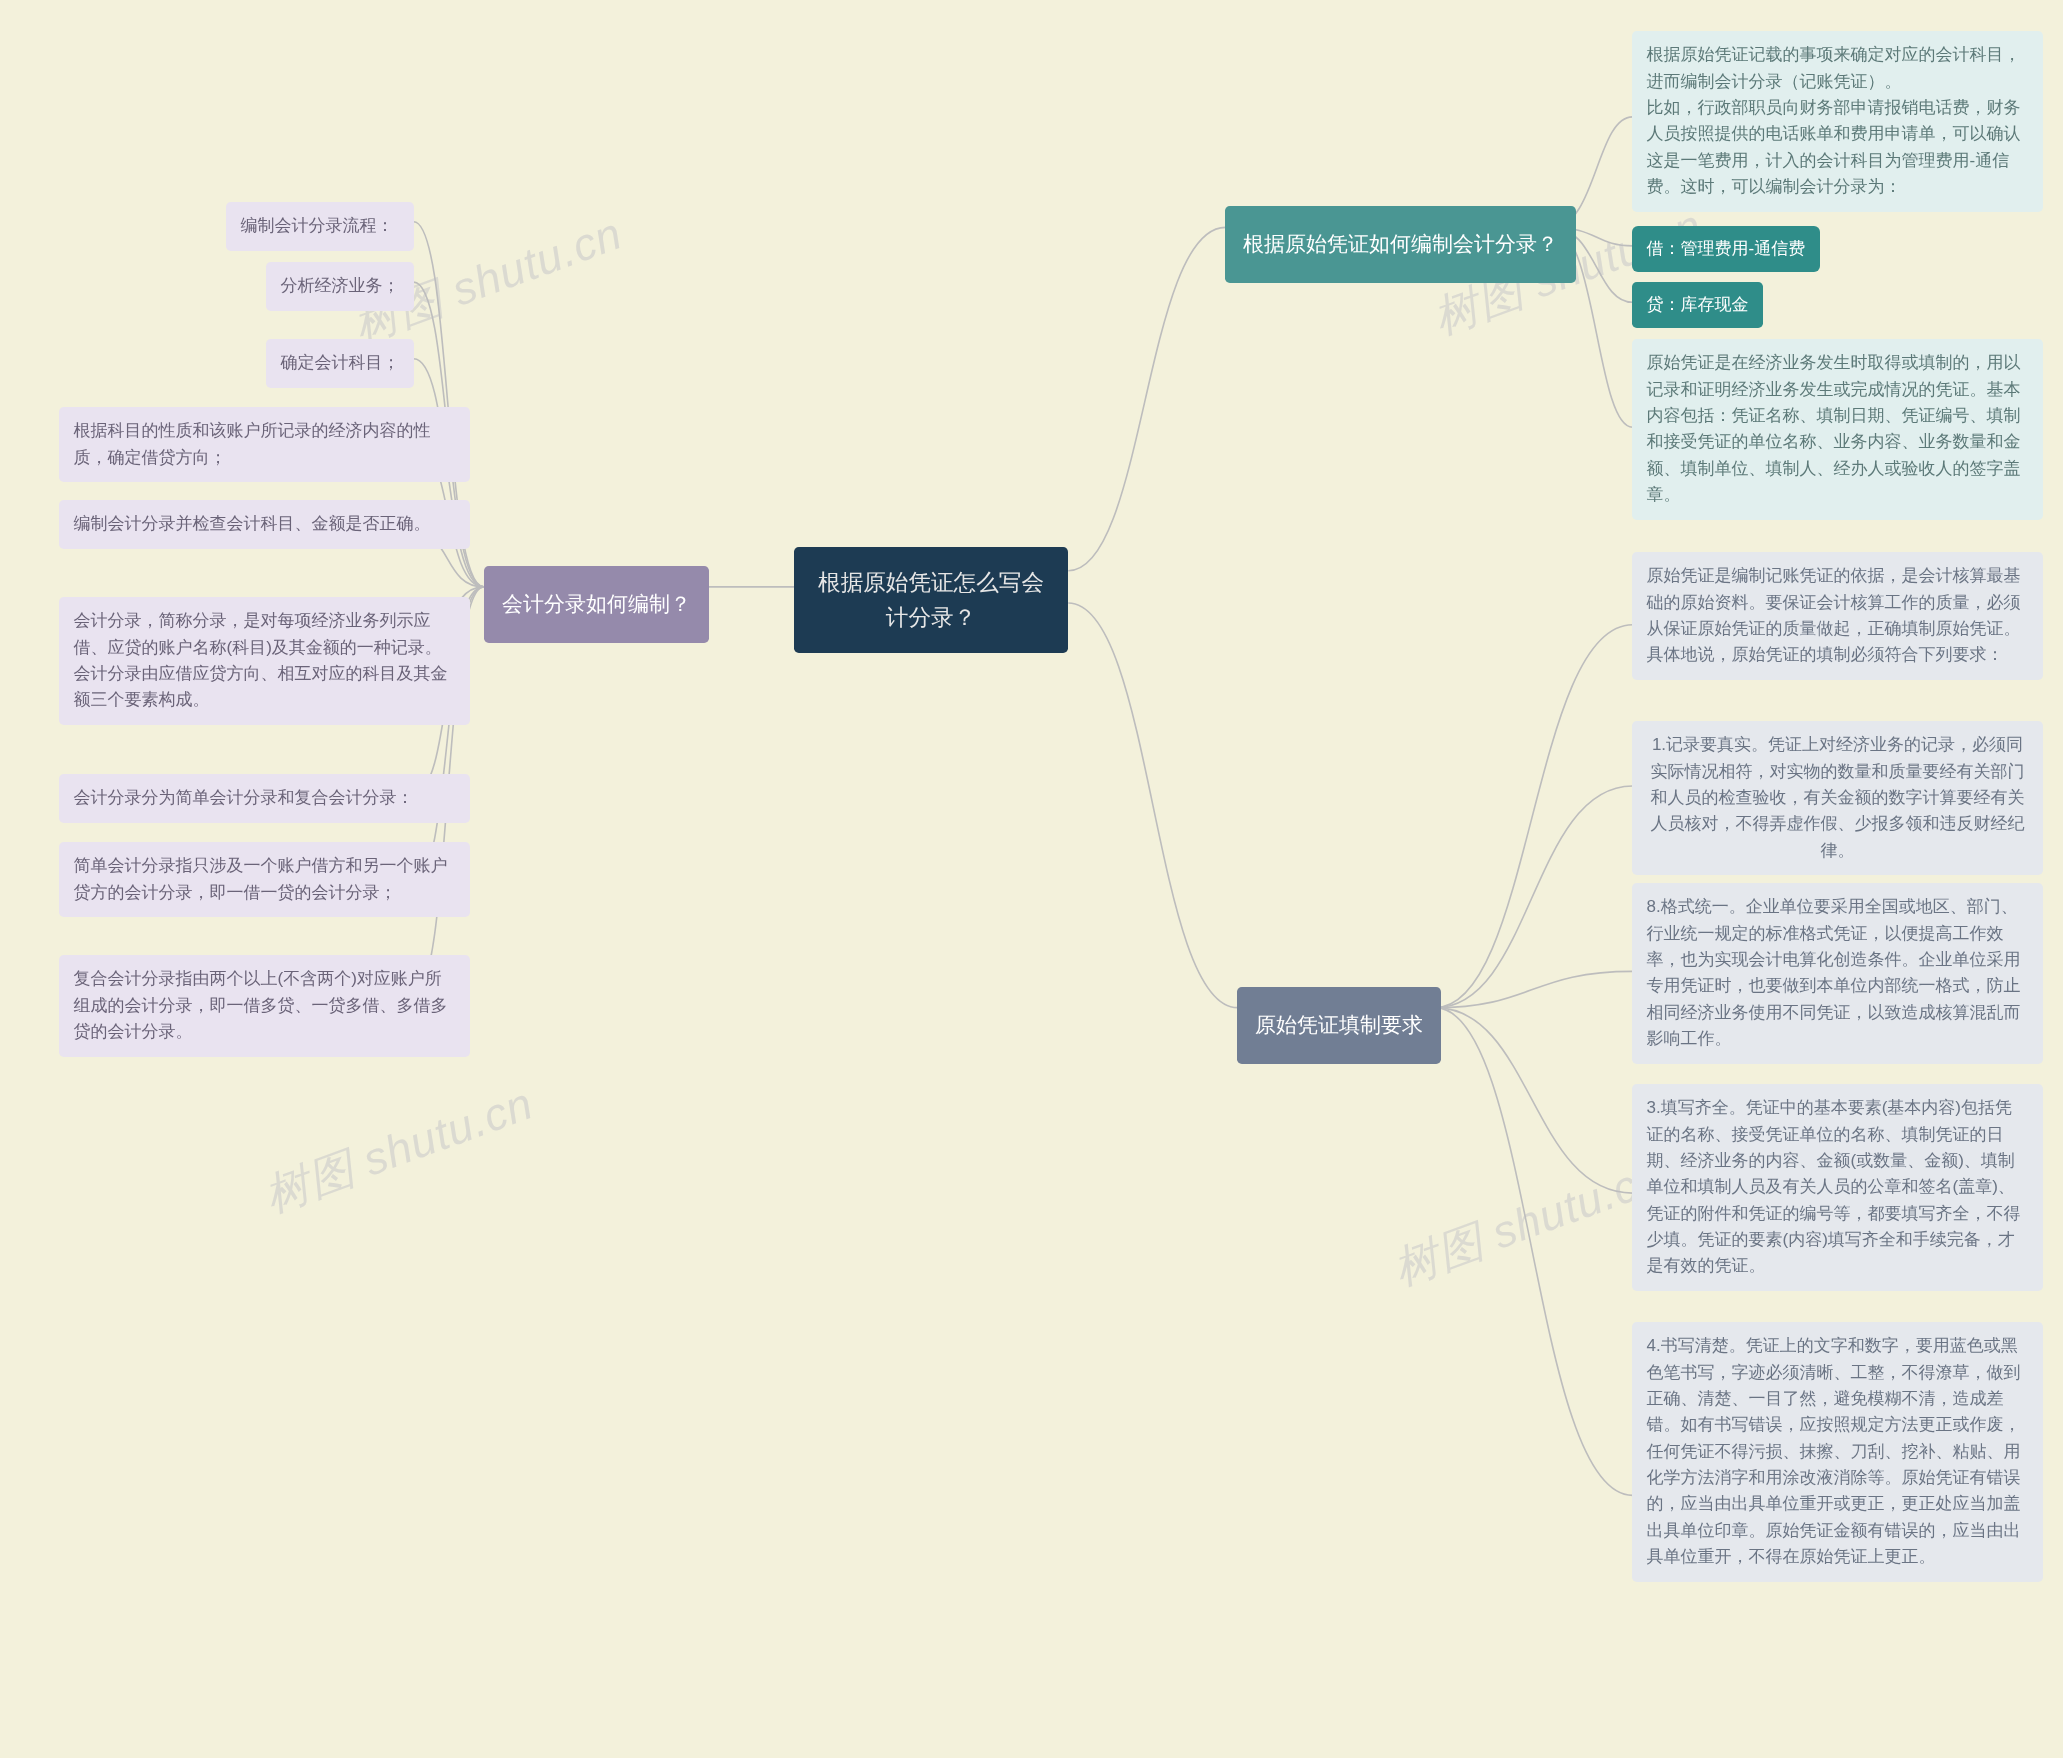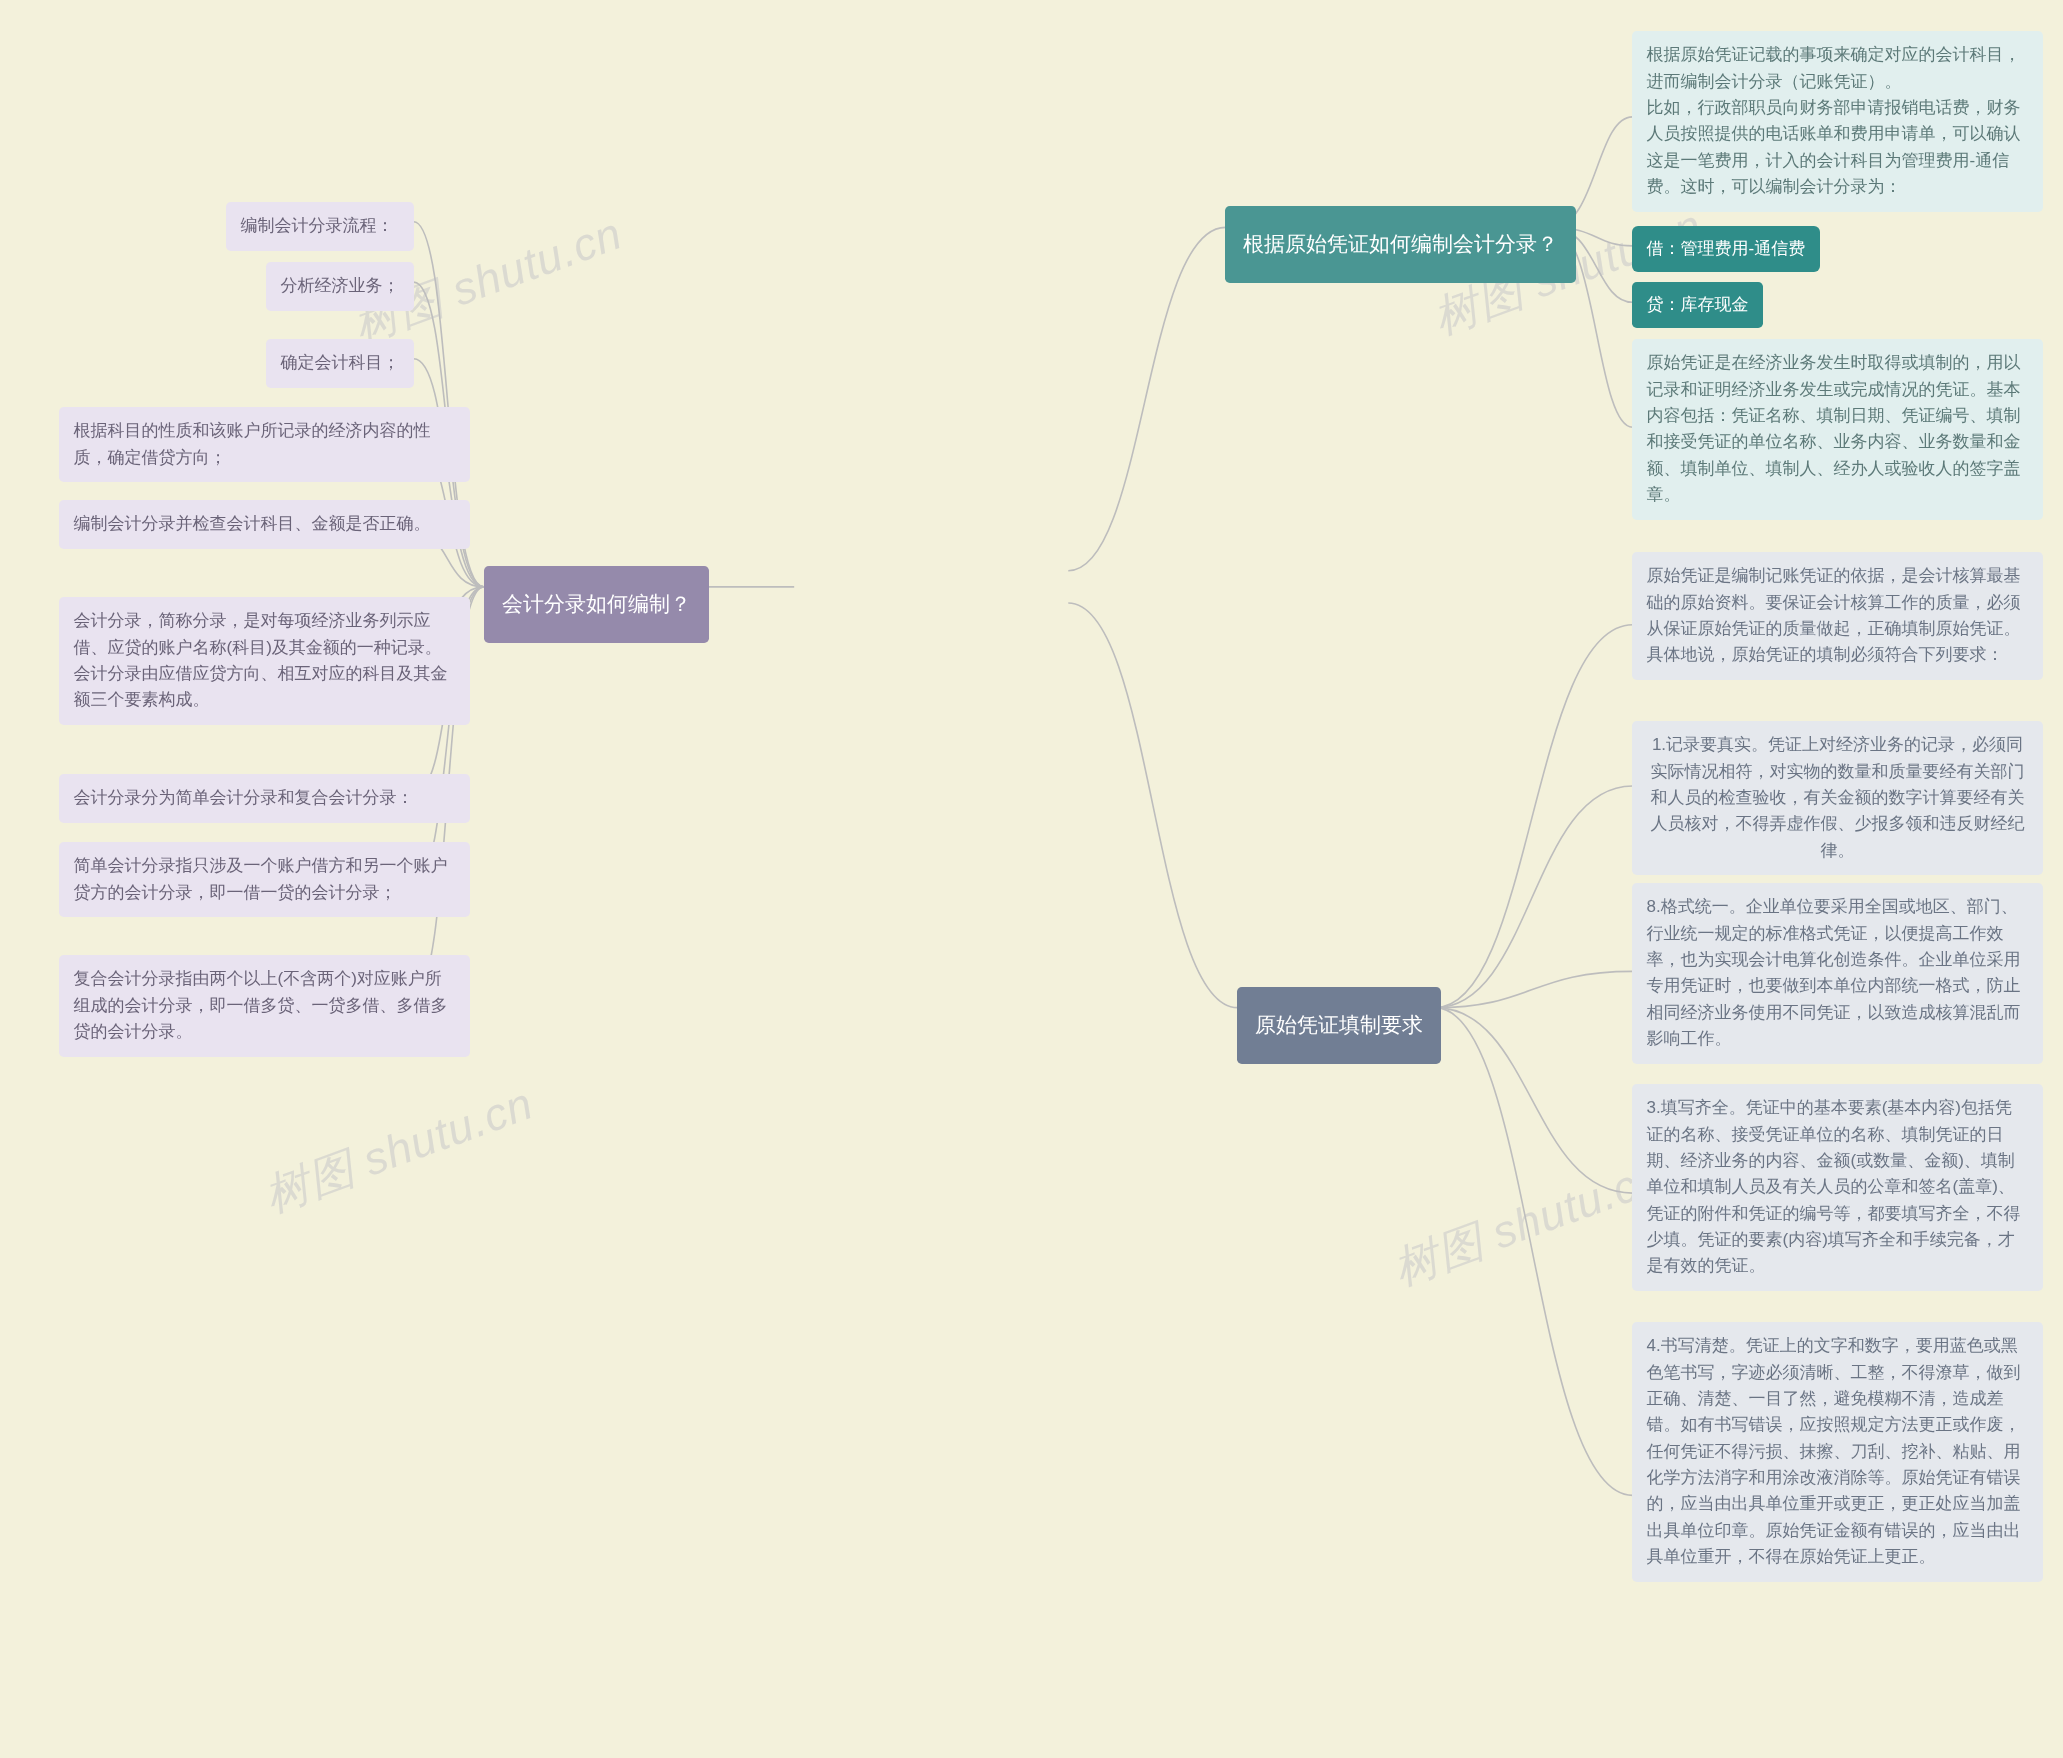--- a/index.html
+++ b/index.html
@@ -118,20 +118,21 @@
     <path d="M1925 282 C 1980 282, 1980 375, 2025 375" stroke="var(--line)" stroke-width="2" fill="none"></path>
     <path d="M1925 282 C 1980 282, 1980 530, 2025 530" stroke="var(--line)" stroke-width="2" fill="none"></path>
 
     <path d="M1780 1250 C 1900 1250, 1900 775, 2025 775" stroke="var(--line)" stroke-width="2" fill="none"></path>
     <path d="M1780 1250 C 1900 1250, 1900 975, 2025 975" stroke="var(--line)" stroke-width="2" fill="none"></path>
     <path d="M1780 1250 C 1900 1250, 1900 1205, 2025 1205" stroke="var(--line)" stroke-width="2" fill="none"></path>
     <path d="M1780 1250 C 1900 1250, 1900 1480, 2025 1480" stroke="var(--line)" stroke-width="2" fill="none"></path>
     <path d="M1780 1250 C 1900 1250, 1900 1855, 2025 1855" stroke="var(--line)" stroke-width="2" fill="none"></path>
   </svg>
 
+  <div class="node root" style="left:794px; top:547px;">根据原始凭证怎么写会计分录？</div>
 
   <div class="node branch b-purple" style="left:484px; top:566px;">会计分录如何编制？</div>
 
   <div class="node leaf l-purple" style="left:226px; top:202px; width:188px;">编制会计分录流程：</div>
   <div class="node leaf l-purple" style="left:266px; top:262px; width:148px;">分析经济业务；</div>
   <div class="node leaf l-purple" style="left:266px; top:339px; width:148px;">确定会计科目；</div>
   <div class="node leaf l-purple" style="left:59px; top:407px;">根据科目的性质和该账户所记录的经济内容的性质，确定借贷方向；</div>
   <div class="node leaf l-purple" style="left:59px; top:500px;">编制会计分录并检查会计科目、金额是否正确。</div>
   <div class="node leaf l-purple" style="left:59px; top:597px;">会计分录，简称分录，是对每项经济业务列示应借、应贷的账户名称(科目)及其金额的一种记录。会计分录由应借应贷方向、相互对应的科目及其金额三个要素构成。</div>
   <div class="node leaf l-purple" style="left:59px; top:774px;">会计分录分为简单会计分录和复合会计分录：</div>

